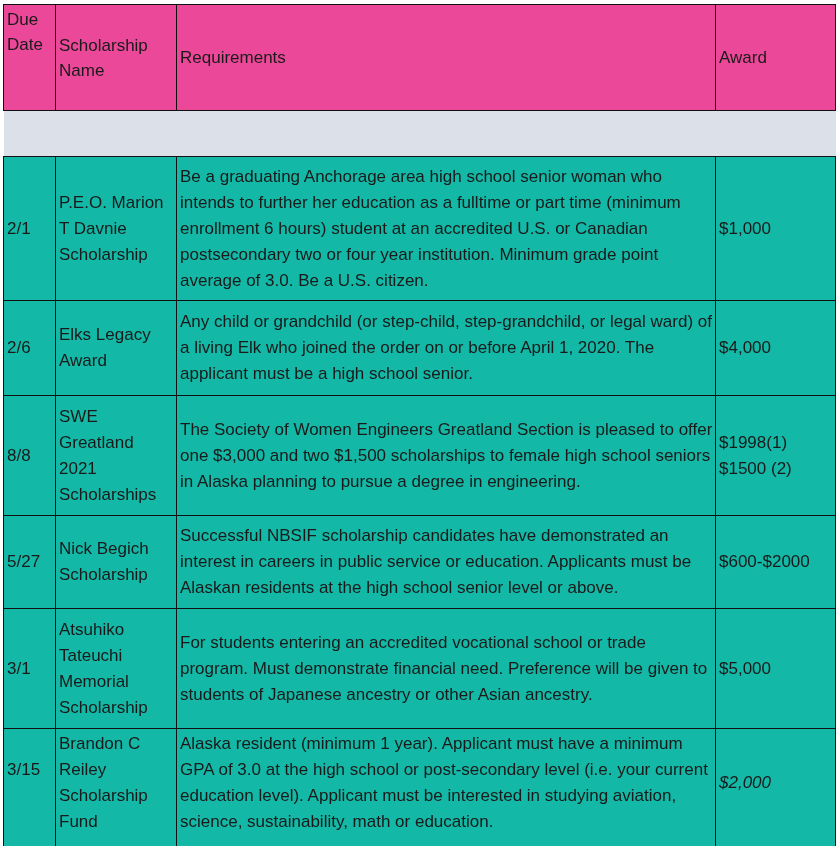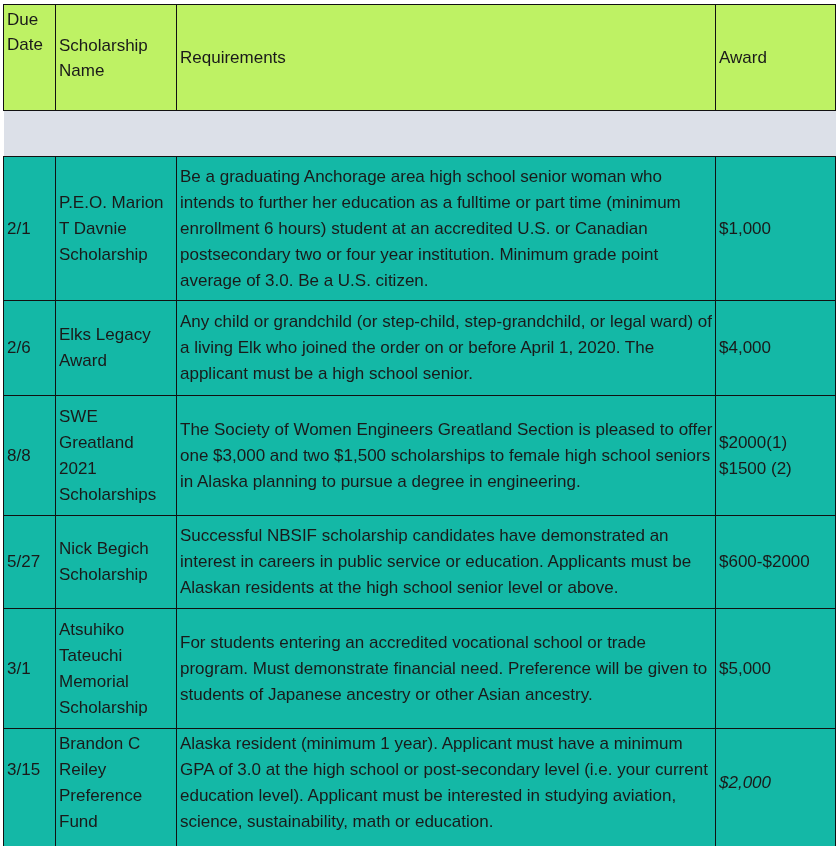--- a/index.html
+++ b/index.html
@@ -31,21 +31,21 @@
     td, th {
       border: 1.5px solid #111111;
       padding: 0 2px 0 3px;
       vertical-align: middle;
       text-align: left;
       font-weight: normal;
       line-height: 26px;
       overflow: hidden;
     }
     thead th {
-      background: #bef264;
+      background: #ec4899;
       color: #1a1a1a;
       height: 103px;
       font-size: 17px;
       line-height: 25px;
       margin-top: 36px;
     }
     thead th.date-h {
       vertical-align: top;
       padding-top: 2px;
     }
@@ -104,21 +104,21 @@
       <td class="date-cell">2/6</td>
       <td>Elks Legacy Award</td>
       <td>Any child or grandchild (or step-child, step-grandchild, or legal ward) of a living Elk who joined the order on or before April 1, 2020. The applicant must be a high school senior.</td>
       <td class="award-cell">$4,000</td>
     </tr>
 
     <tr class="data r3">
       <td class="date-cell">8/8</td>
       <td>SWE Greatland 2021 Scholarships</td>
       <td>The Society of Women Engineers Greatland Section is pleased to offer one $3,000 and two $1,500 scholarships to female high school seniors in Alaska planning to pursue a degree in engineering.</td>
-      <td class="award-cell">$2000(1)
+      <td class="award-cell">$1998(1)
 $1500 (2)</td>
     </tr>
 
     <tr class="data r4">
       <td class="date-cell">5/27</td>
       <td>Nick Begich Scholarship</td>
       <td>Successful NBSIF scholarship candidates have demonstrated an interest in careers in public service or education. Applicants must be Alaskan residents at the high school senior level or above.</td>
       <td class="award-cell">$600-$2000</td>
     </tr>
 
@@ -127,21 +127,21 @@
       <td>Atsuhiko Tateuchi Memorial Scholarship</td>
       <td>For students entering an accredited vocational school or trade program. Must demonstrate financial need. Preference will be given to students of Japanese ancestry or other Asian ancestry.</td>
       <td class="award-cell">$5,000</td>
     </tr>
 
     <tr class="data r6">
       <td class="date-cell">
           <div class="inner">3/15</div>
         </td>
       <td>
-          <div class="inner">Brandon C Reiley Preference Fund</div>
+          <div class="inner">Brandon C Reiley Scholarship Fund</div>
         </td>
       <td>
           <div class="inner">Alaska resident (minimum 1 year). Applicant must have a minimum GPA of 3.0 at the high school or post-secondary level (i.e. your current education level). Applicant must be interested in studying aviation, science, sustainability, math or education.</div>
         </td>
       <td class="award-cell"><div class="inner">$2,000</div></td>
     </tr>
   </tbody>
 </table>
 
 </body></html>

